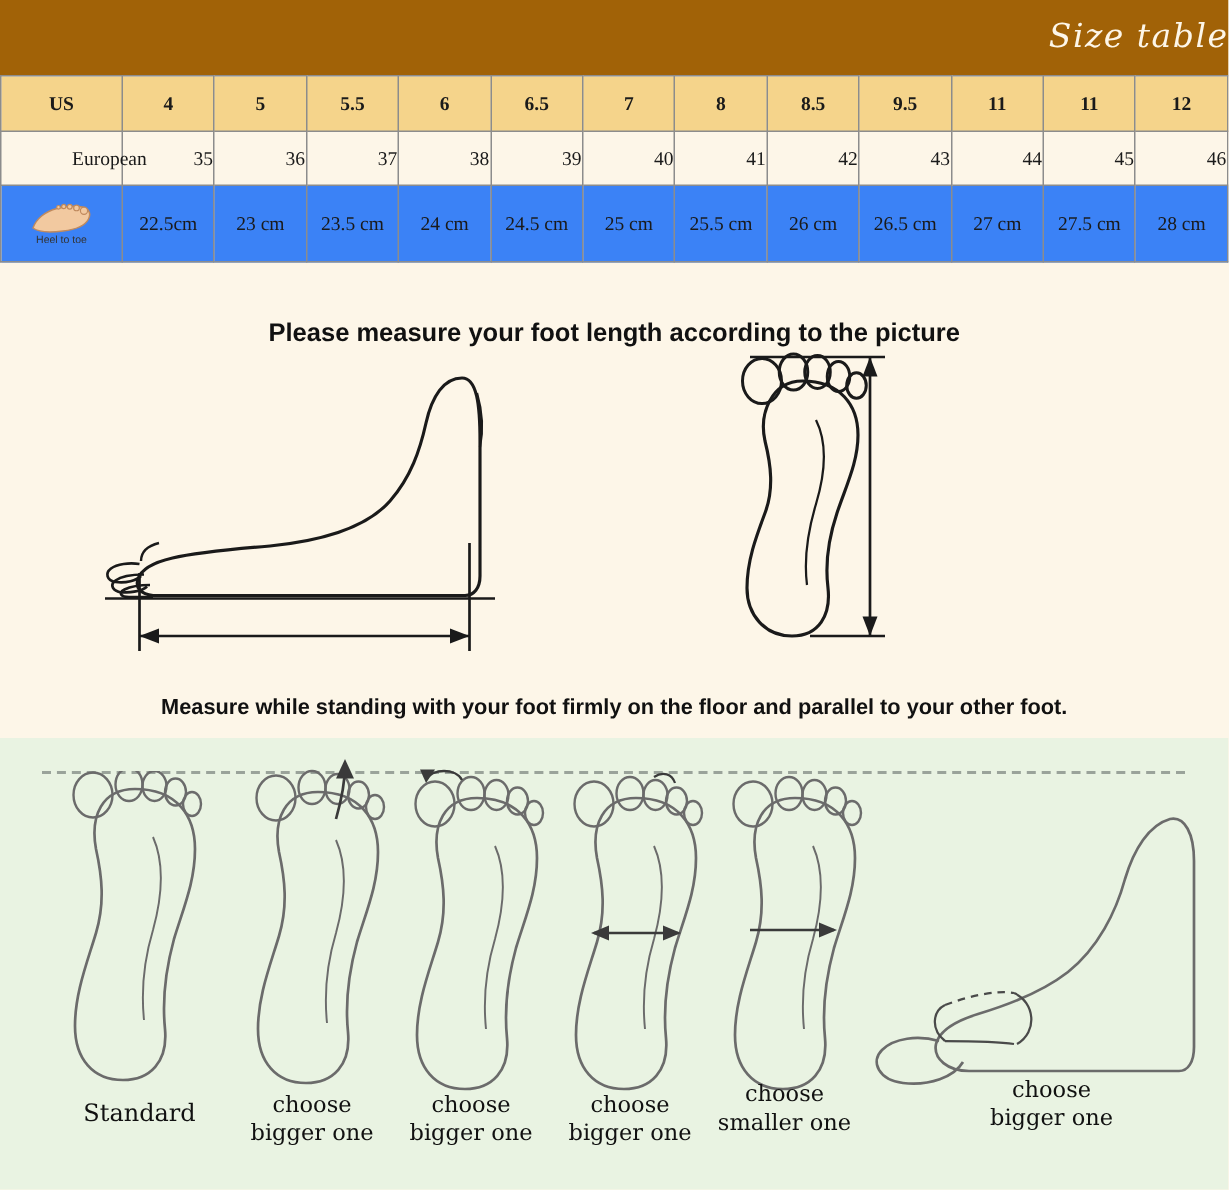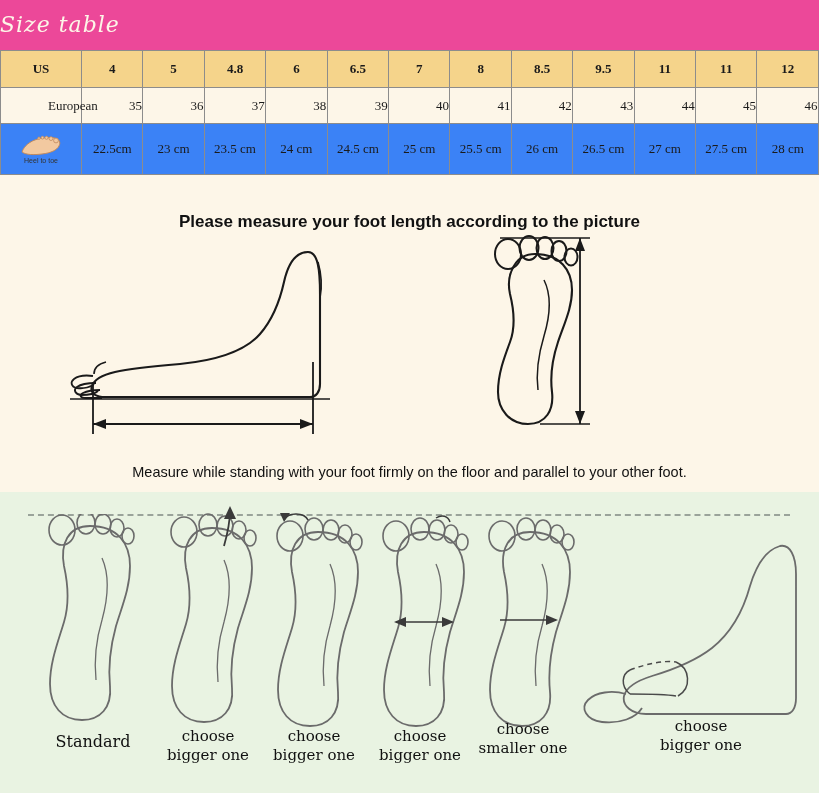--- a/index.html
+++ b/index.html
@@ -19,23 +19,23 @@
     height: 793px;
     position: relative;
     background: #fdf6e8;
   }
 
   
   .size-table-wrap {
     width: 819px;
   }
   .table-title {
-    background: #ec4899;
+    background: #a16207;
     color: #fdf6e8;
-    text-align: left;
+    text-align: right;
     font-family: "DejaVu Serif", serif;
     font-style: italic;
     font-size: 22px;
     letter-spacing: 1px;
     height: 50px;
     line-height: 50px;
   }
   table.size-table {
     border-collapse: collapse;
     width: 819px;
@@ -144,21 +144,21 @@
     left: 588px;
     top: 355px;
   }
 
   .standing-note {
     position: absolute;
     top: 464px;
     width: 819px;
     text-align: center;
     font-size: 14.5px;
-    font-weight: normal;
+    font-weight: bold;
     color: #111;
   }
 
   
   .footprint-band {
     position: absolute;
     top: 492px;
     left: 0;
     width: 819px;
     height: 326px;
@@ -191,21 +191,21 @@
 <div class="page">
 
   <div class="size-table-wrap">
     <div class="table-title">Size table</div>
     <table class="size-table">
       <tbody>
           <tr class="row-head">
         <td class="label-cell">US</td>
         <td>4</td>
         <td>5</td>
-        <td>4.8</td>
+        <td>5.5</td>
         <td>6</td>
         <td>6.5</td>
         <td>7</td>
         <td>8</td>
         <td>8.5</td>
         <td>9.5</td>
         <td>11</td>
         <td>11</td>
         <td>12</td>
       </tr>

